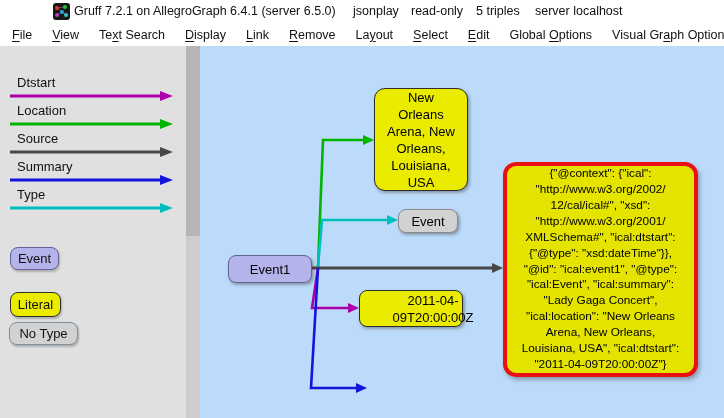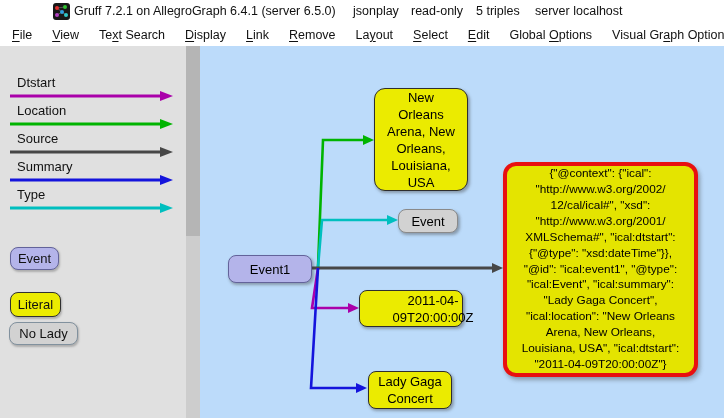--- a/index.html
+++ b/index.html
@@ -127,21 +127,21 @@
   <div class="lg-item" style="top:141px">
     <div class="lg-label">Type</div>
     <svg class="lg-arrow" width="166" height="12" viewBox="0 0 166 12">
       <line x1="2" y1="6" x2="153" y2="6" stroke-width="3" stroke="#00bfbf"></line>
       <polygon points="165,6 152,1 152,11" fill="#00bfbf"></polygon>
     </svg>
   </div>
 
   <div class="chip chip-event">Event</div>
   <div class="chip chip-literal">Literal</div>
-  <div class="chip chip-notype">No Lady</div>
+  <div class="chip chip-notype">No Type</div>
 </div>
 
 <div class="vscroll">
   <div class="vthumb"></div>
 </div>
 
 <div class="canvas">
 
   <svg class="edges" width="524" height="372" viewBox="0 0 524 372">
 
@@ -174,22 +174,20 @@
   <div class="node n-lav n-event1">Event1</div>
   <div class="node n-yellow n-location">New
 Orleans
 Arena, New
 Orleans,
 Louisiana,
 USA</div>
   <div class="node n-gray n-type">Event</div>
   <div class="node n-yellow n-dtstart">2011-04-
 09T20:00:00Z</div>
-  <div class="node n-yellow n-summary">Lady Gaga
-Concert</div>
   <div class="node n-json">{"@context": {"ical":
 "http://www.w3.org/2002/
 12/cal/ical#", "xsd":
 "http://www.w3.org/2001/
 XMLSchema#", "ical:dtstart":
 {"@type": "xsd:dateTime"}},
 "@id": "ical:event1", "@type":
 "ical:Event", "ical:summary":
 "Lady Gaga Concert",
 "ical:location": "New Orleans

